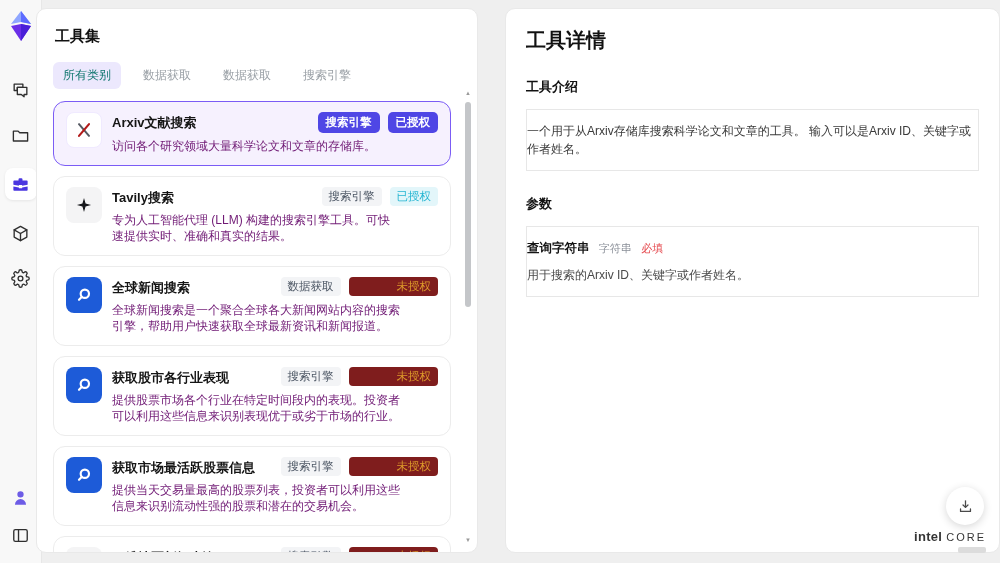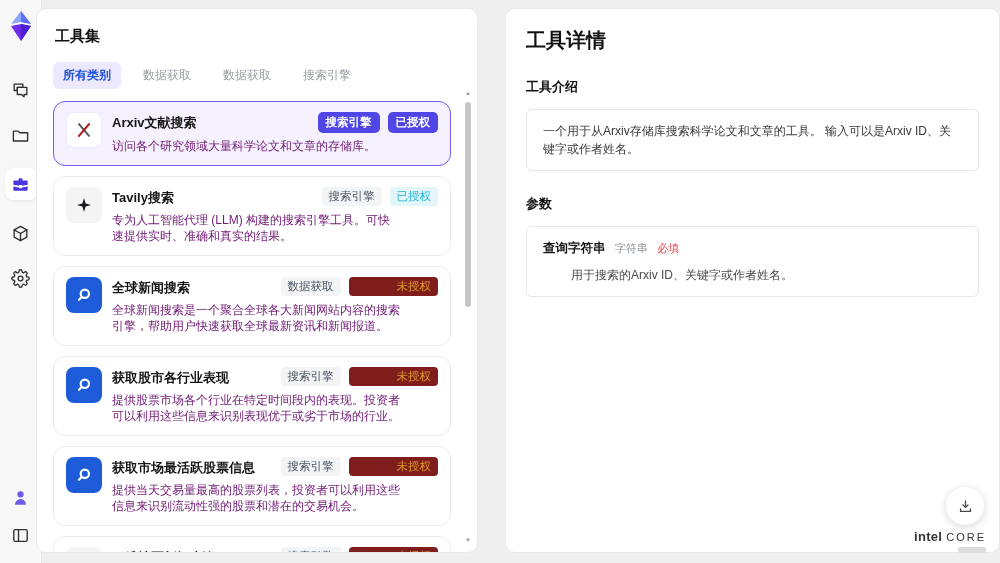--- a/index.html
+++ b/index.html
@@ -29,21 +29,21 @@
   .panel{
     background:#fff; border:1px solid #e9e9e9; border-radius:10px;
   }
   .list-panel{
     position:absolute; left:36px; top:8px; width:442px; height:545px;
     padding:16px 14px 0 16px; overflow:hidden;
   }
   .list-title{ font-size:15px; font-weight:bold; color:#111; margin:2px 0 16px 2px; }
   .tabs{ display:flex; align-items:center; gap:12px; font-size:12px; color:#9aa0a6; margin-bottom:12px; }
   .tab{ padding:5px 10px; border-radius:6px; cursor:pointer; white-space:nowrap; }
-  .tab.active{ background:#ece8fd; color:#1d4ed8; font-weight:bold; }
+  .tab.active{ background:#ece8fd; color:#0f766e; font-weight:normal; }
 
   .cards{ padding-right:12px; }
   .card{
     display:flex; align-items:flex-start;
     border:1px solid #ececec; border-radius:12px; background:#fff;
     padding:10px 12px; margin-bottom:10px; cursor:pointer;
   }
   .card.selected{ background:#f6f1fe; border:1.5px solid #7b5cf5; }
   .tool-icon{ flex:none; width:36px; height:36px; border-radius:8px;
     display:flex; align-items:center; justify-content:center; }
@@ -69,27 +69,27 @@
   .sb-spacer{ flex:1; }
 
   
   .detail-panel{
     position:absolute; left:505px; top:8px; right:0; height:545px;
     padding:18px 20px;
   }
   .detail-title{ font-size:20px; font-weight:bold; color:#111; }
   .section-heading{ font-size:13px; font-weight:bold; color:#111; margin-top:24px; }
   .info-box{
-    margin-top:13px; border:1px solid #e7e7e7; border-radius:6px;
-    padding:12px 16px; font-size:12px; color:#3a3a3a; line-height:18px;
+    margin-top:13px; border:1px solid #e7e7e7; border-radius:0;
+    padding:12px 0; font-size:12px; color:#3a3a3a; line-height:18px;
   }
   .param-name{ font-size:12.5px; font-weight:bold; color:#151515; }
   .param-type{ font-size:11px; color:#8a8f98; margin-left:6px; }
   .param-required{ font-size:11px; color:#e5484d; margin-left:6px; }
-  .param-desc{ margin-top:9px; font-size:12px; color:#4a4a4a;margin-left:28px; }
+  .param-desc{ margin-top:9px; font-size:12px; color:#4a4a4a; }
 
   
   .download-fab{
     position:absolute; right:16px; bottom:38px; width:38px; height:38px;
     border-radius:50%; background:#fff; box-shadow:0 2px 8px rgba(0,0,0,.16);
     display:flex; align-items:center; justify-content:center; cursor:pointer;
   }
   .download-fab svg{ width:17px; height:17px; stroke:#4a4a4a; stroke-width:1.8; fill:none; stroke-linecap:round; stroke-linejoin:round; }
   .intel-logo{ position:absolute; right:14px; bottom:10px; text-align:left; }
   .intel-row{ display:flex; align-items:baseline; gap:4px; justify-content:flex-end; }

